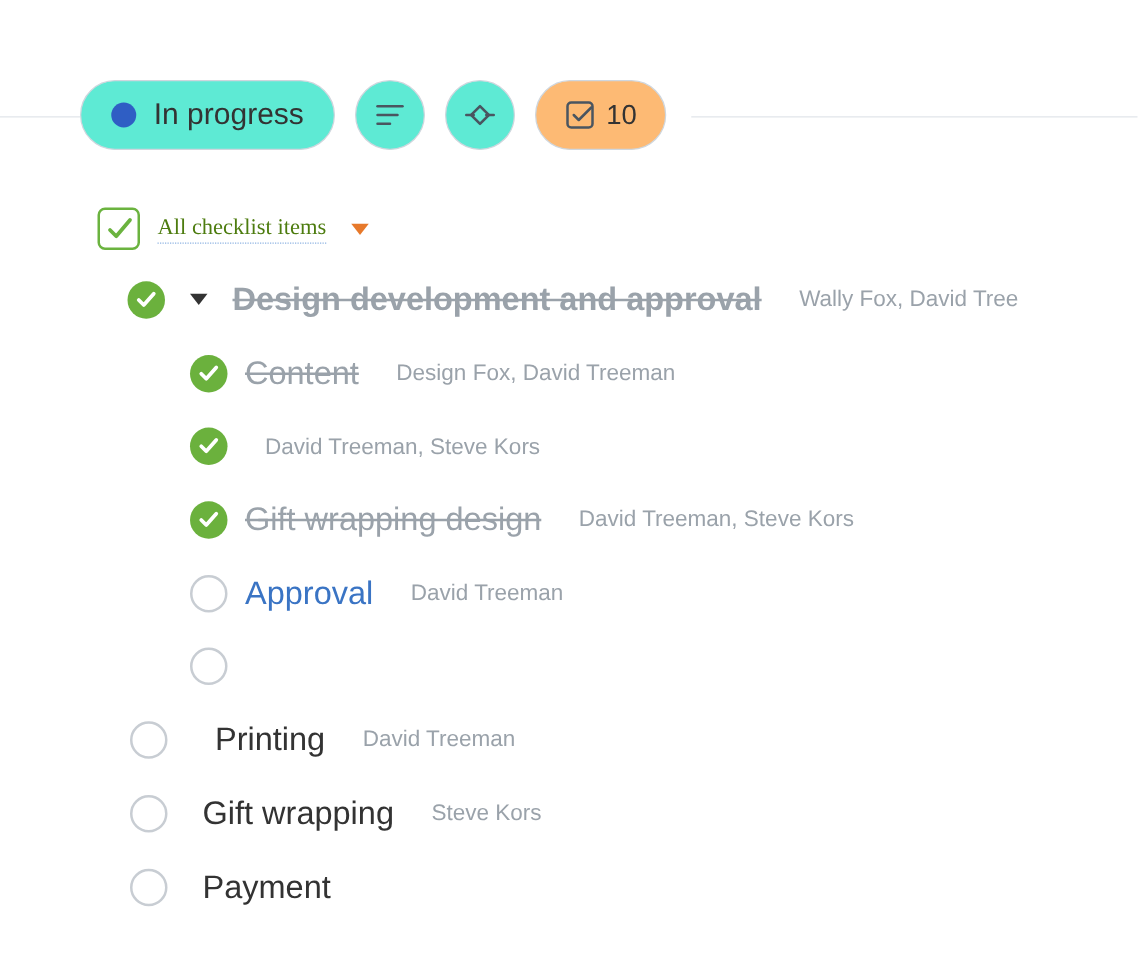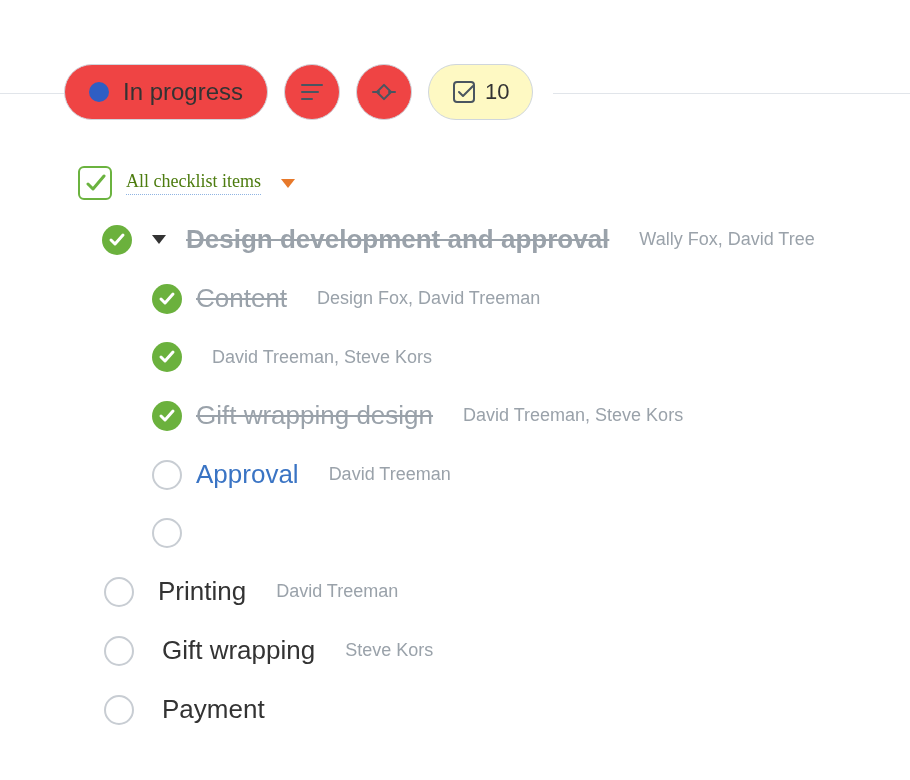--- a/index.html
+++ b/index.html
@@ -32,33 +32,33 @@
     background: #fff;
     padding-right: 20px;
   }
   .tab-pill {
     display: flex;
     align-items: center;
     justify-content: center;
     height: 56px;
     border: 1px solid #cfd6dd;
     border-radius: 28px;
-    background: #ef4444;
+    background: #5eead4;
     padding: 0 24px;
     font-size: 24px;
     color: #333;
     gap: 14px;
     cursor: pointer;
   }
   .tab-pill.round {
     width: 56px;
     padding: 0;
   }
   .tab-pill.active-count {
-    background: #fef9c3;
+    background: #fdba74;
     padding: 0 22px;
     gap: 8px;
   }
   .status-dot {
     width: 20px;
     height: 20px;
     border-radius: 50%;
     background: #2f5ec4;
   }
   .count-text {
@@ -251,21 +251,21 @@
     <span class="item-title link">Approval</span>
     <span class="assignees">David Treeman</span>
   </div>
 
   <div class="row indent-2">
     <span class="check-circle empty"></span>
   </div>
 
   <div class="row indent-top">
     <span class="check-circle empty"></span>
-    <span class="item-title" style="margin-left:10px">Printing</span>
+    <span class="item-title" style="margin-left:24px">Printing</span>
     <span class="assignees">David Treeman</span>
   </div>
 
   <div class="row indent-top">
     <span class="check-circle empty"></span>
     <span class="item-title" style="margin-left:14px">Gift wrapping</span>
     <span class="assignees">Steve Kors</span>
   </div>
 
   <div class="row indent-top">

